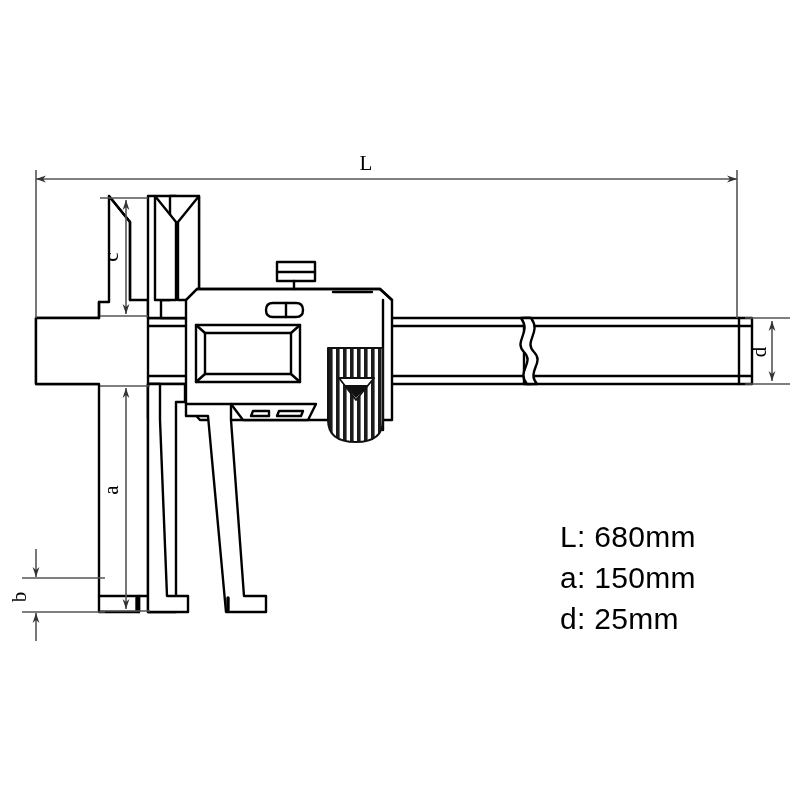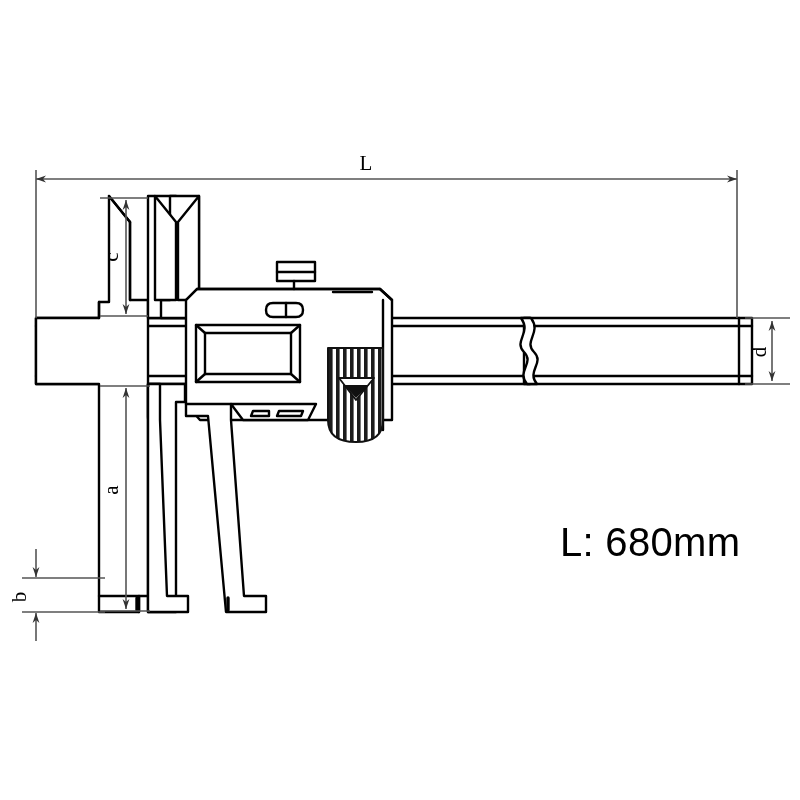--- a/index.html
+++ b/index.html
@@ -26,26 +26,25 @@
     width: 800px;
     height: 800px;
   }
   .legend {
     position: absolute;
     left: 560px;
     top: 516px;
     width: 230px;
   }
   .legend-row {
-    font-size: 40px;
+    font-size: 30px;
     line-height: 41px;
     color: #000000;
     letter-spacing: 0.3px;
     white-space: nowrap;
-    margin-top: 6px;
   }
 </style>
 </head>
 <body>
 
 <div id="stage">
 
   <svg id="drawing" viewBox="0 0 800 800">
     <defs>
       <marker id="arrowStart" markerWidth="12" markerHeight="10" refX="10" refY="5" orient="auto" markerUnits="userSpaceOnUse">
@@ -153,15 +152,17 @@
       <text x="366" y="170" text-anchor="middle">L</text>
       <text x="118" y="257" text-anchor="middle" transform="rotate(-90 118 257)">c</text>
       <text x="118" y="490" text-anchor="middle" transform="rotate(-90 118 490)">a</text>
       <text x="26" y="597" text-anchor="middle" transform="rotate(-90 26 597)">b</text>
       <text x="766" y="352" text-anchor="middle" transform="rotate(-90 766 352)">d</text>
     </g>
   </svg>
 
   <div class="legend">
     <div class="legend-row">L: 680mm</div>
+    <div class="legend-row">a: 150mm</div>
+    <div class="legend-row">d: 25mm</div>
   </div>
 
 </div>
 
 </body></html>

